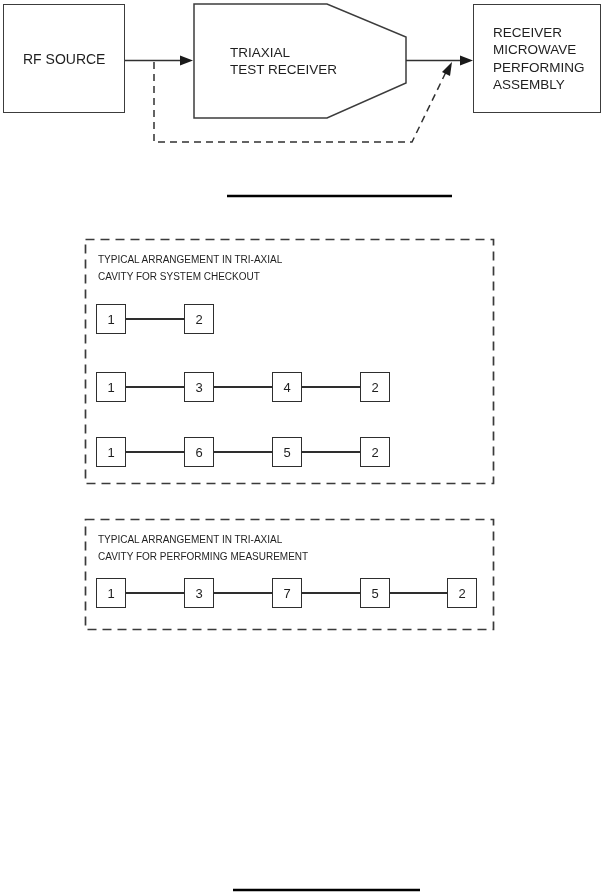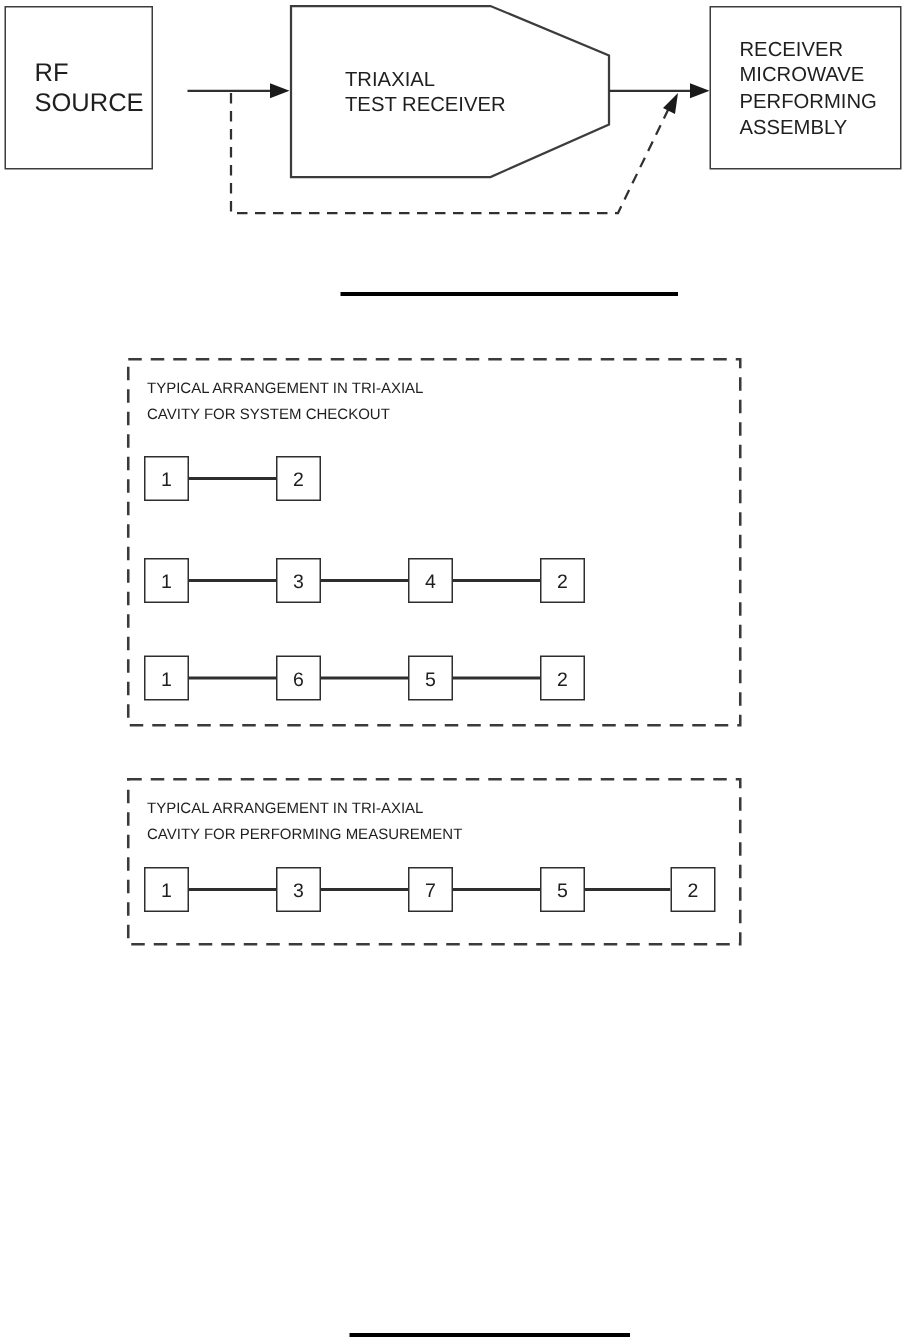--- a/index.html
+++ b/index.html
@@ -20,24 +20,24 @@
   }
   .abs { position: absolute; margin-left: 12px; }
   .solid-box {
     position: absolute;
     box-sizing: border-box;
     border: 1.5px solid #3c3c3c;
     background: #ffffff;
     display: flex;
   }
   .block-rf {
-    left: 3px; top: 4px; width: 99px; height: 109px;
+    left: 3px; top: 4px; width: 122px; height: 109px;
     align-items: center;
     padding-left: 19px;
-    font-size: 17px;
+    font-size: 14px;
   }
   .block-receiver {
     left: 473px; top: 4px; width: 128px; height: 109px;
     flex-direction: column;
     justify-content: center;
     padding-left: 19px;
     font-size: 13.5px;
     line-height: 17.5px;
   }
   .triaxial-label {

